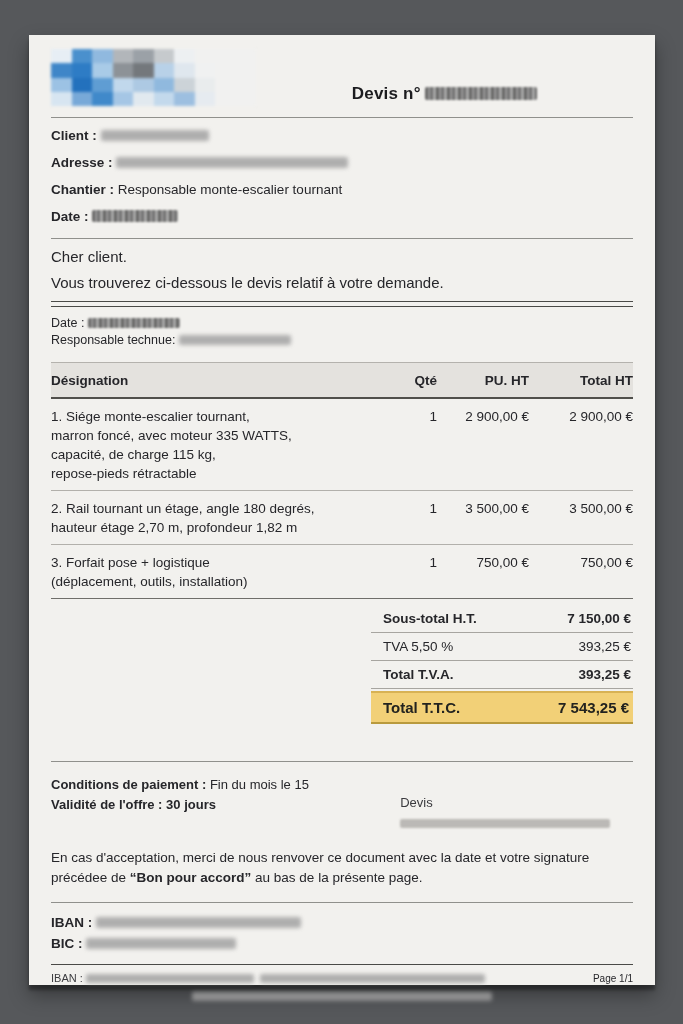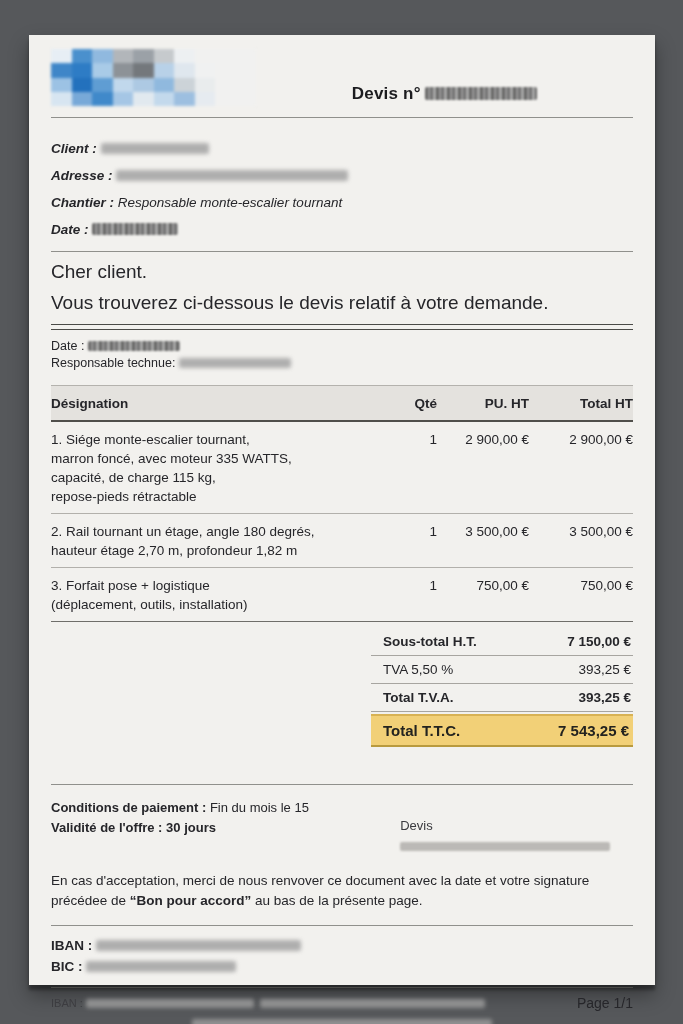--- a/index.html
+++ b/index.html
@@ -28,26 +28,26 @@
   .rule-double{height:4px;border-top:1.5px solid #4a4a47;border-bottom:1px solid #4a4a47;}
   
   .redact{display:inline-block;height:11px;width:100px;border-radius:2px;
     background:#9e9e9e;filter:blur(2px);opacity:.8;vertical-align:-1px;}
   .redact.dark{background:#6a6a6a;filter:blur(1.6px);opacity:.85;}
   .redact.scramble{height:12px;
     background:repeating-linear-gradient(90deg,#4f4f4f 0 3px,#8d8d8d 3px 5px,#5e5e5e 5px 8px,#9b9b9b 8px 11px);
     filter:blur(1.1px);opacity:.85;}
   .redact.light{background:#b6b4b0;opacity:.9;}
   
-  .info-block{margin-top:23px;font-size:13.5px;font-style:italic;}
+  .info-block{margin-top:10px;font-size:13.5px;}
   .info-line{margin-bottom:11px;line-height:16px;}
   .info-line b{font-weight:bold;}
   .gap-top{margin-top:14px;}
   
-  .greeting{margin-top:9px;font-size:19px;}
+  .greeting{margin-top:9px;font-size:15px;}
   .greeting div{margin-bottom:9px;}
   
   .meta-row{display:flex;margin-top:8px;font-size:12.5px;line-height:17px;}
   .meta-left{flex:1 1 58%;}
   .meta-right{flex:1 1 42%;}
   
   .qtable{margin-top:13px;font-size:13.5px;}
   .thead{display:grid;grid-template-columns:1fr 46px 92px 104px;
     background:#e4e2de;border-top:1px solid #b4b2ad;border-bottom:2px solid #504f4b;
     height:34px;align-items:center;font-weight:bold;}
@@ -69,21 +69,21 @@
   .cond-rule{margin-top:37px;}
   .cond-row{display:flex;margin-top:13px;font-size:13px;line-height:20px;}
   .cond-left{flex:1 1 60%;}
   .cond-right{flex:1 1 40%;padding-top:18px;color:#3a3a3e;}
   .accept{margin-top:15px;font-size:13.5px;line-height:20px;}
   
   .bank{margin-top:9px;font-size:13.5px;line-height:21px;}
   
   .footer{margin-top:7px;font-size:11px;color:#3c3c40;}
   .footer-line1{display:flex;align-items:center;}
-  .footer-page{margin-left:auto;font-size:14px;color:#26262a;}
+  .footer-page{margin-left:auto;font-size:10px;color:#26262a;}
   .footer-center{text-align:center;margin-top:6px;}
   b{font-weight:bold;}
 </style>
 </head>
 <body>
 
 <div class="paper">
 
   <div class="header-row">
     <div class="logo">

